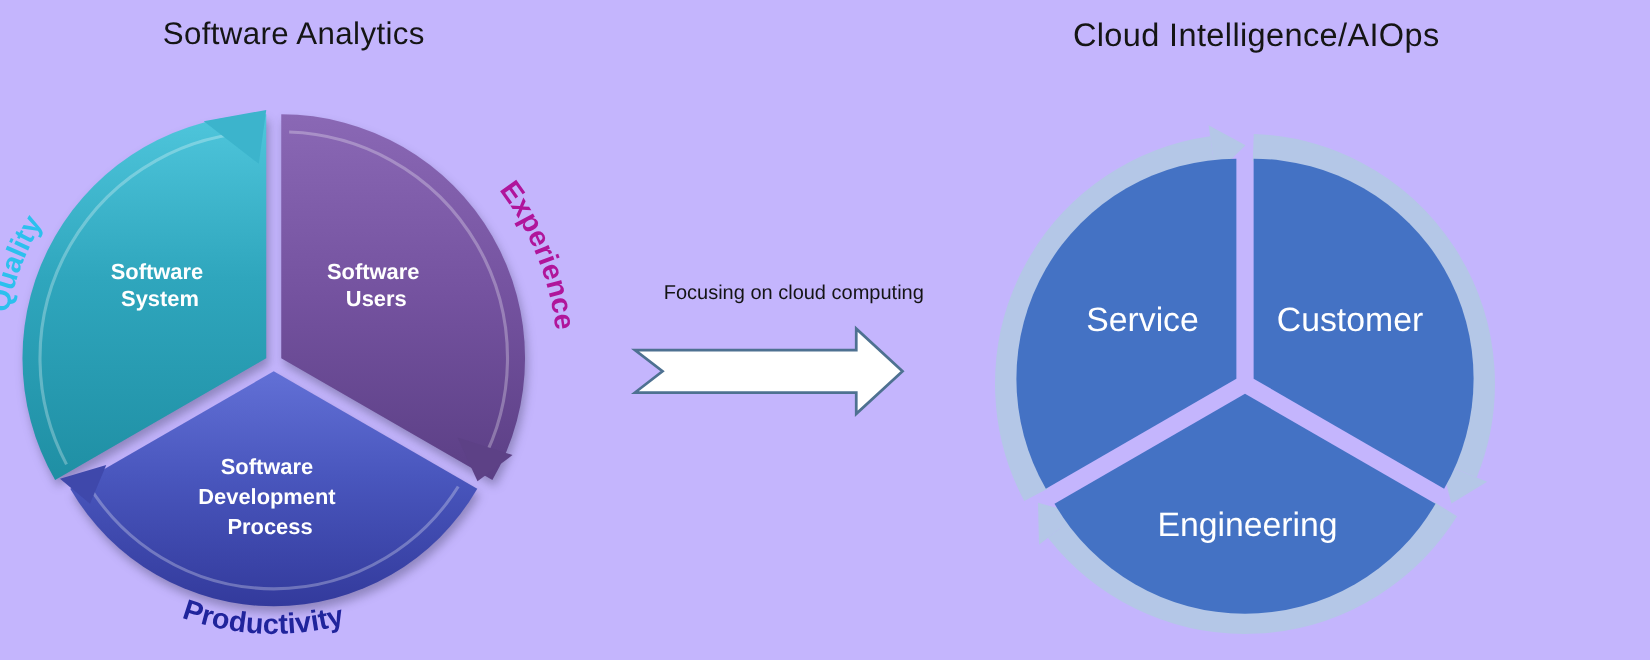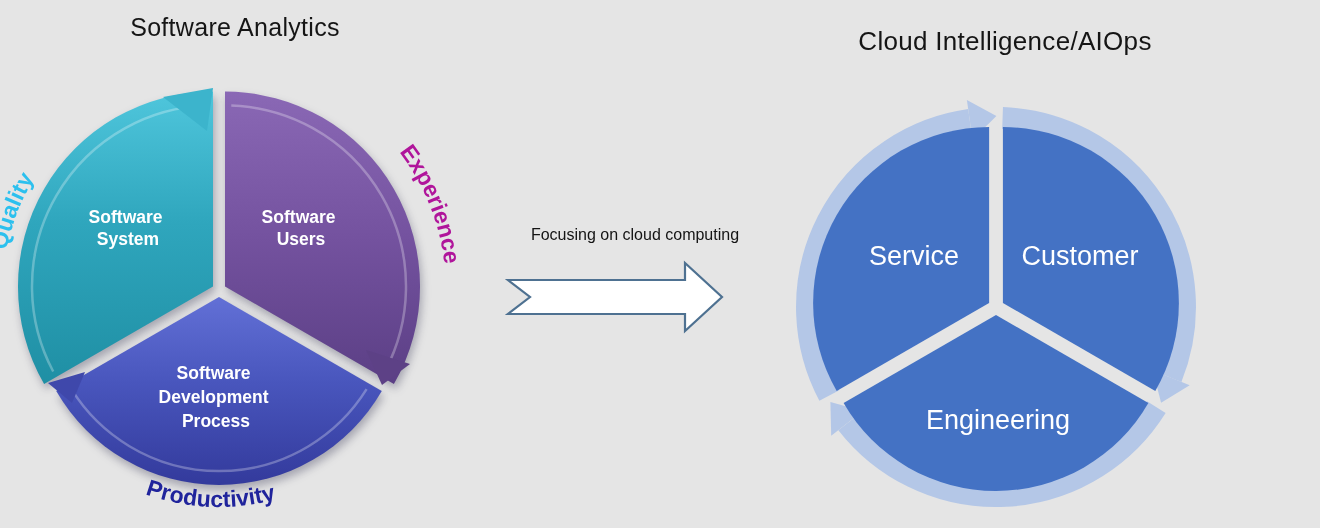--- a/index.html
+++ b/index.html
@@ -1,22 +1,22 @@
 <!DOCTYPE html>
 <html><head>
 <meta charset="utf-8">
 <style>
   html,body{margin:0;padding:0;background:#ffffff;}
   .canvas{
-    position:relative;width:1320px;height:528px;background:#e5e5e5;overflow:hidden;
+    position:relative;width:1320px;height:528px;background:#c4b5fd;overflow:hidden;
     font-family:"Liberation Sans",sans-serif;
   }
   .main-title{position:absolute;text-align:center;color:#151515;font-size:25px;letter-spacing:.3px;}
   .left-title{left:0;top:13px;width:470px;}
-  .right-title{left:790px;top:13px;width:430px;font-size:26px;margin-top:13px;}
+  .right-title{left:790px;top:13px;width:430px;font-size:26px;}
   .transition-label{position:absolute;left:478px;top:226px;width:314px;text-align:center;
     font-size:16px;color:#141414;}
   svg{position:absolute;overflow:visible;}
   .left-svg{left:0;top:58px;}
   .arrow-svg{left:500px;top:255px;}
   .right-svg{left:790px;top:80px;}
   .wedge{filter:drop-shadow(2px 5px 4px rgba(46,46,77,.35));}
   .ridge{fill:none;stroke:#ffffff;stroke-opacity:.28;stroke-width:2.5;}
   .seg-label{fill:#ffffff;font-size:17.5px;font-weight:bold;text-anchor:middle;}
   .outer-label{font-size:23px;font-weight:bold;}

